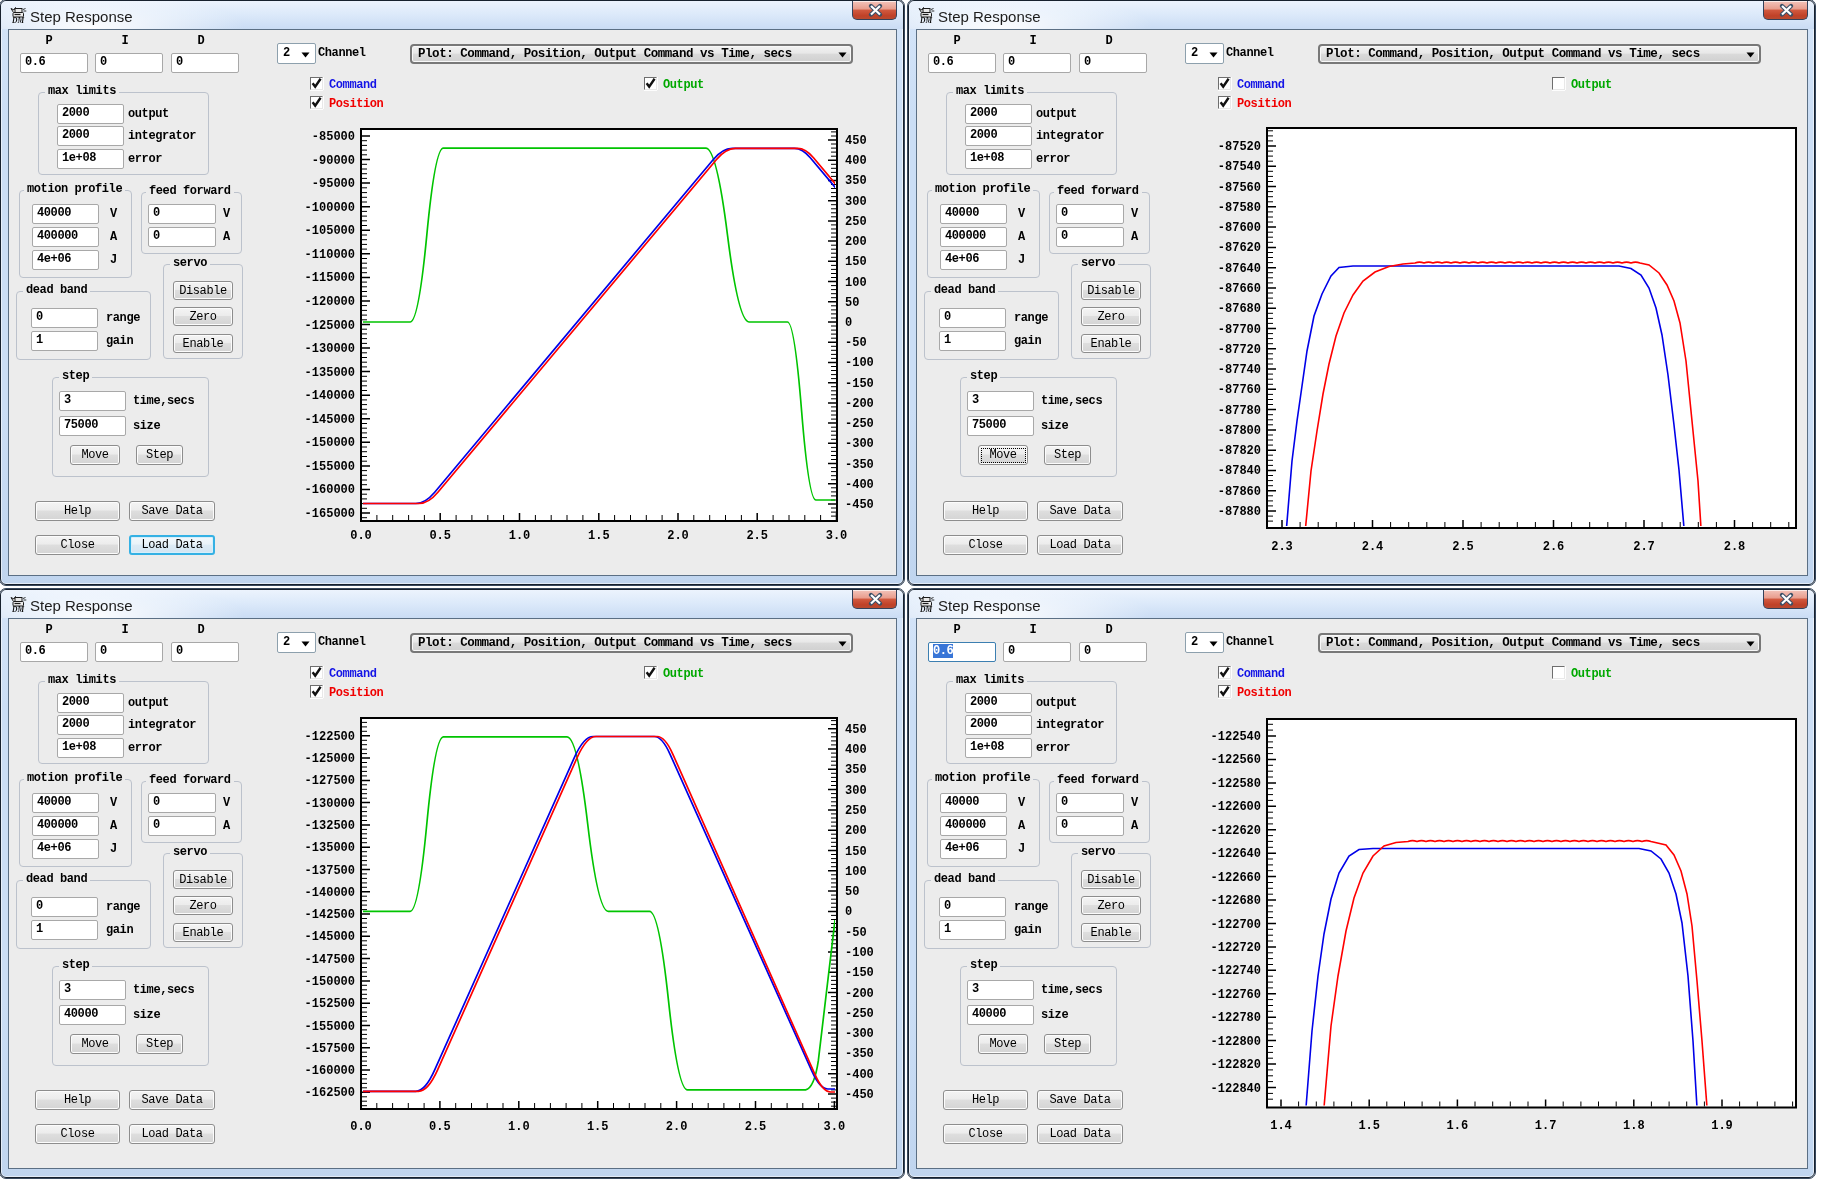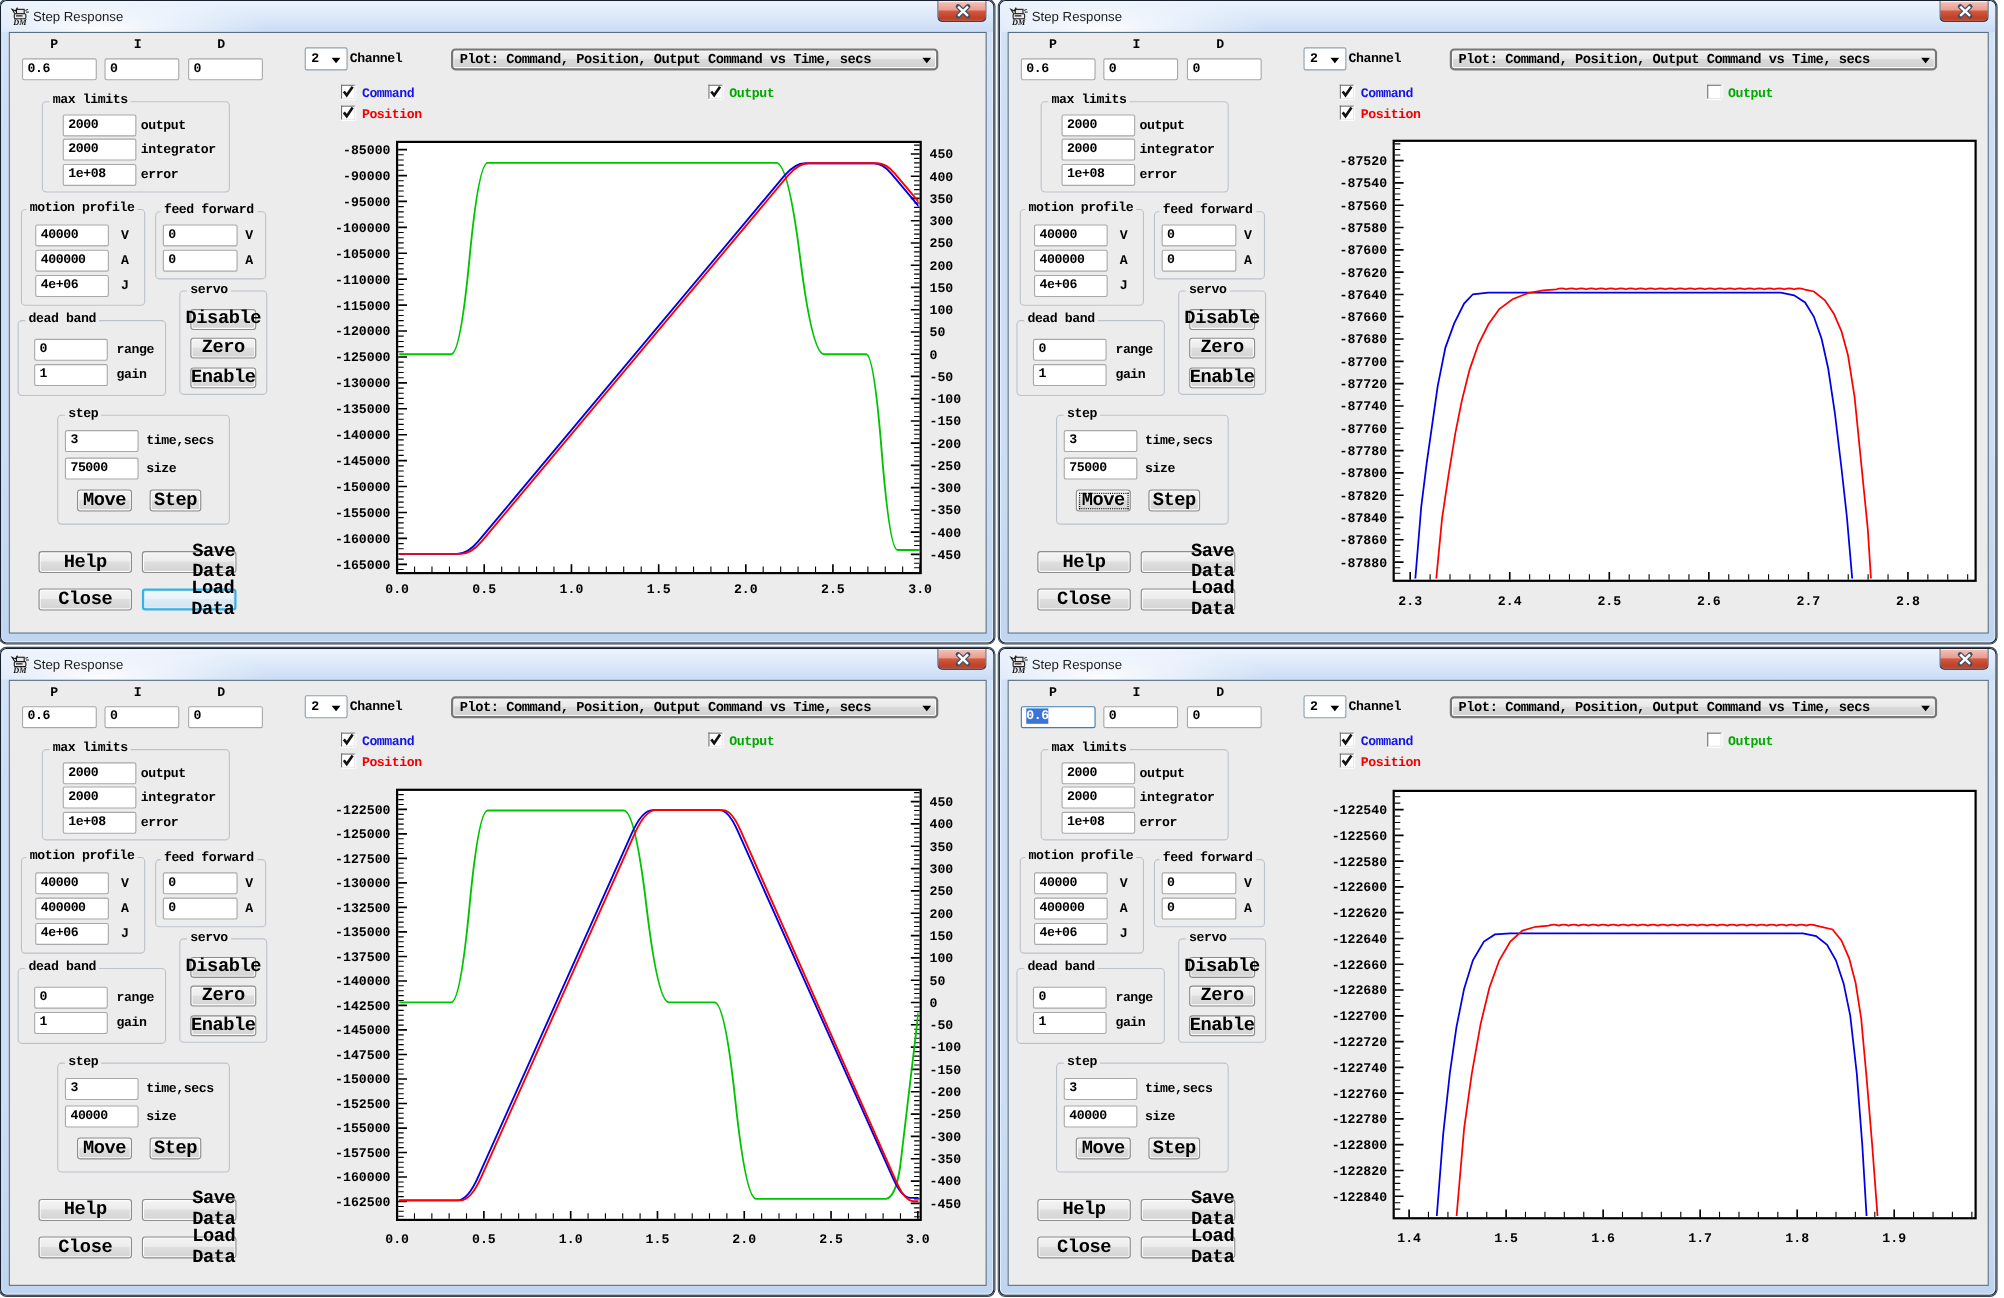--- a/index.html
+++ b/index.html
@@ -2,38 +2,38 @@
 <html><head><meta charset="utf-8"><style>
 *{margin:0;padding:0;box-sizing:border-box}
 html,body{width:1822px;height:1180px;background:#fff;overflow:hidden;
   font-family:"Liberation Sans",sans-serif;}
 .win{position:absolute;background:linear-gradient(180deg,#d5e5f9 0%,#cbdef5 20%,#cbdef5 70%,#c0d5ef 100%);border:1px solid #17212e;border-radius:6px;outline:1px solid #38495e;
   box-shadow:inset 0 0 0 1px rgba(255,255,255,.55);}
 .tglow{position:absolute;left:0;top:0;right:0;height:28px;border-radius:6px 6px 0 0;
   background:radial-gradient(ellipse 220px 46px at 90px 26px,rgba(255,255,255,.95),rgba(255,255,255,0) 70%),
   linear-gradient(180deg,#ecf3fd 0%,#ddeafa 45%,#cadcf4 100%);}
 .ticon{position:absolute;left:8px;top:4px;width:18px;height:19px}
-.ttitle{position:absolute;left:29px;top:7px;font-size:12px;color:#1c1c1c}
+.ttitle{position:absolute;left:29px;top:7px;font-size:15px;color:#1c1c1c}
 .tclose{position:absolute;top:0;width:45px;height:19px;border:1px solid #33415a;border-top:none;
   border-radius:0 0 5px 5px;
   background:linear-gradient(180deg,#f3c4bb 0%,#e89c8c 45%,#d25a40 50%,#c04128 82%,#b84a30 100%);
   box-shadow:inset 0 1px 0 rgba(255,255,255,.65);}
 .content{position:absolute;background:#ececec;border:1px solid #5b6f84;}
 .lab{position:absolute;font-family:"Liberation Mono",monospace;font-weight:bold;font-size:12px;
   white-space:pre;line-height:14px;letter-spacing:-0.4px}
 .grp{position:absolute;border:1px solid #bcc2cc;border-radius:4px}
 .grplab{position:absolute;font-family:"Liberation Mono",monospace;font-weight:bold;font-size:12px;
   letter-spacing:-0.4px;background:#ececec;padding:0 3px;line-height:15px;white-space:pre}
 .entry{position:absolute;background:#fff;border:1px solid #a8a8a8;border-radius:2px;
   font-family:"Liberation Mono",monospace;font-weight:bold;font-size:12px;letter-spacing:-0.4px;
   padding-left:4px;line-height:17px;color:#000}
 .entry-focus{border:1px solid #3c7fb1}
 .sel{background:#3875d7;color:#fff}
-.btn{position:absolute;border:1px solid #8d8d8d;border-radius:3px;text-align:right;
-  font-family:"Liberation Mono",monospace;font-weight:bold;font-size:17px;letter-spacing:-0.4px;
+.btn{position:absolute;border:1px solid #8d8d8d;border-radius:3px;text-align:center;
+  font-family:"Liberation Mono",monospace;font-weight:normal;font-size:12px;letter-spacing:-0.4px;
   background:linear-gradient(180deg,#f4f4f4 0%,#ececec 45%,#dedede 50%,#d4d4d4 100%);
   box-shadow:inset 0 0 0 1px #fcfcfc;color:#000;display:flex;align-items:center;justify-content:center}
 .btn-def{border:2px solid #35b1e4;box-shadow:inset 0 0 0 1px #d7effa;
   background:linear-gradient(180deg,#f2f8fc 0%,#e9f3f9 45%,#dcebf5 50%,#d3e5f2 100%)}
 .dotbox{position:absolute;left:2.5px;top:2.5px;right:2.5px;bottom:2.5px;outline:1px dotted #000}
 .cb{position:absolute;width:13px;height:13px;background:#fff;border:1px solid #919191;
   border-top-color:#6e6e6e;border-left-color:#6e6e6e;border-bottom-color:#e8e8e8;border-right-color:#e8e8e8;
   box-shadow:0 1px 0 #fdfdfd, 1px 0 0 #fdfdfd;}
 .cb svg{position:absolute;left:-1px;top:-1px}
 .combo{position:absolute;background:#fff;border:1px solid #8da0ad;border-radius:2px;

